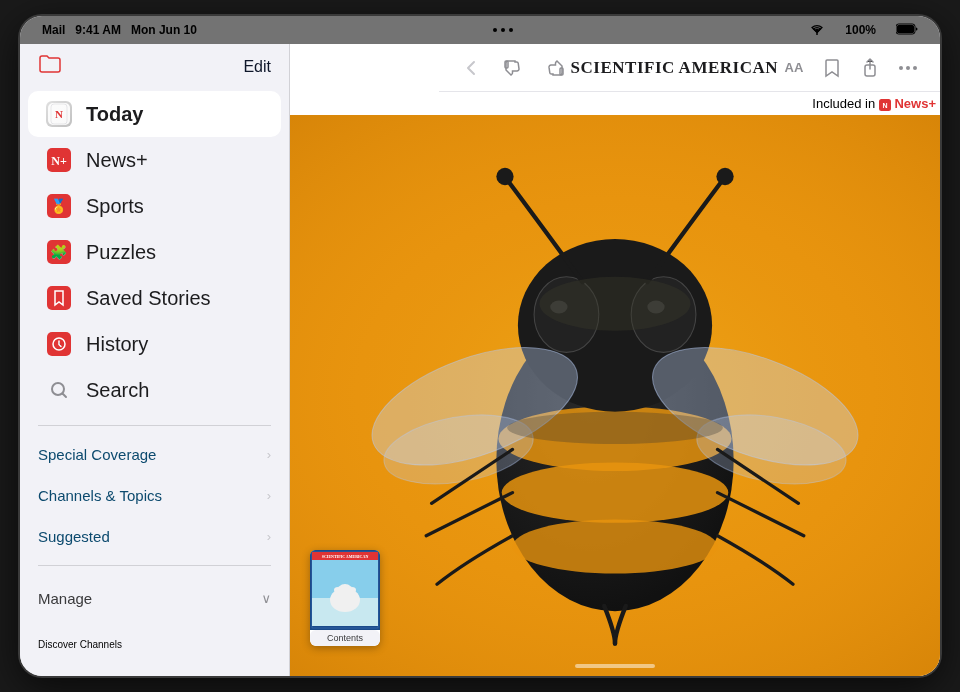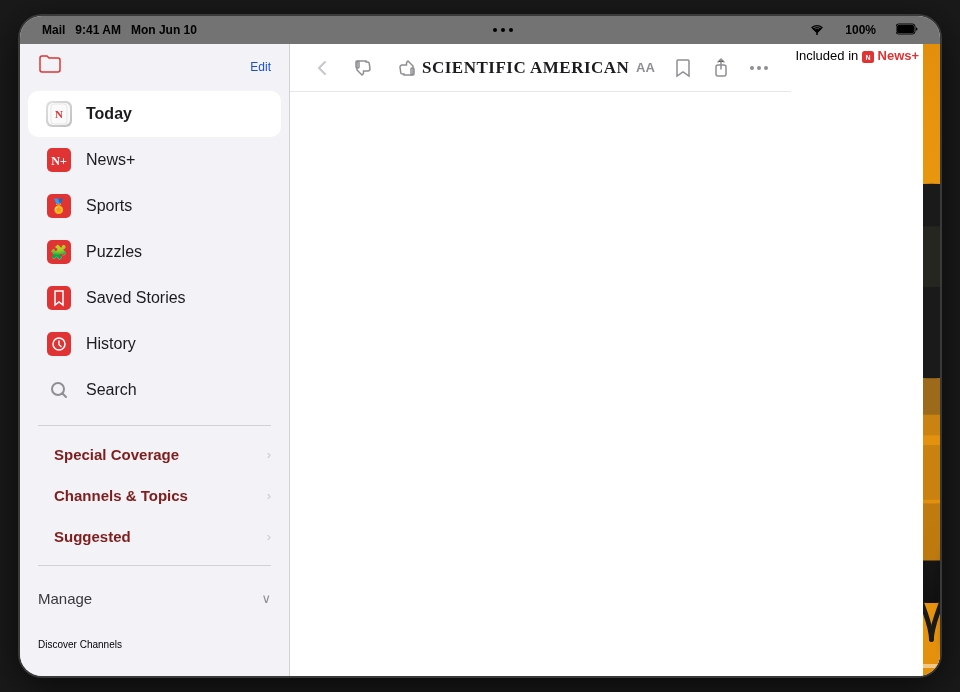--- a/index.html
+++ b/index.html
@@ -93,22 +93,22 @@
       justify-content: space-between;
       padding: 10px 18px 8px;
     }
 
     .sidebar-folder-icon {
       color: #e03434;
       font-size: 20px;
     }
 
     .sidebar-edit-btn {
-      color: #1d4ed8;
-      font-size: 12px;
+      color: #0f172a;
+      font-size: 16px;
       font-weight: 400;
     }
 
     .sidebar-nav {
       padding: 4px 0;
     }
 
     .nav-item {
       display: flex;
       align-items: center;
@@ -135,21 +135,21 @@
 
     .nav-icon.today-icon {
       background: linear-gradient(135deg, #e0e0e0, #c0c0c0);
       border-radius: 6px;
       font-size: 14px;
       color: #e03434;
       font-weight: 700;
     }
 
     .nav-label {
-      font-size: 16px;
+      font-size: 20px;
       font-weight: 500;
       color: #1c1c1e;
     }
 
     .nav-item.active .nav-label {
       font-weight: 600;
     }
 
     .sidebar-divider {
       height: 1px;
@@ -165,23 +165,22 @@
       display: flex;
       align-items: center;
       justify-content: space-between;
       padding: 12px 10px;
       cursor: pointer;
       border-radius: 10px;
     }
 
     .section-label {
       font-size: 15px;
-      color: #7f1d1d;
-      font-weight: 700;
-      margin-left: 16px;
+      color: #0c4a6e;
+      font-weight: 400;
     }
 
     .section-chevron {
       color: #c7c7cc;
       font-size: 13px;
     }
 
     .section-chevron-down {
       color: #8e8e93;
       font-size: 13px;
@@ -209,23 +208,24 @@
       font-size: 10px;
       color: #000000;
       cursor: pointer;
       margin-top: 20px;
     }
 
     
     .article-area {
       flex: 1;
       display: flex;
-      flex-direction: row;
+      flex-direction: column;
       background: #fff;
       overflow: hidden;
+      align-items: flex-end;
     }
 
     .article-toolbar {
       display: flex;
       align-items: center;
       justify-content: space-between;
       padding: 8px 16px;
       background: #fff;
       border-bottom: 1px solid #e5e5ea;
       height: 48px;

